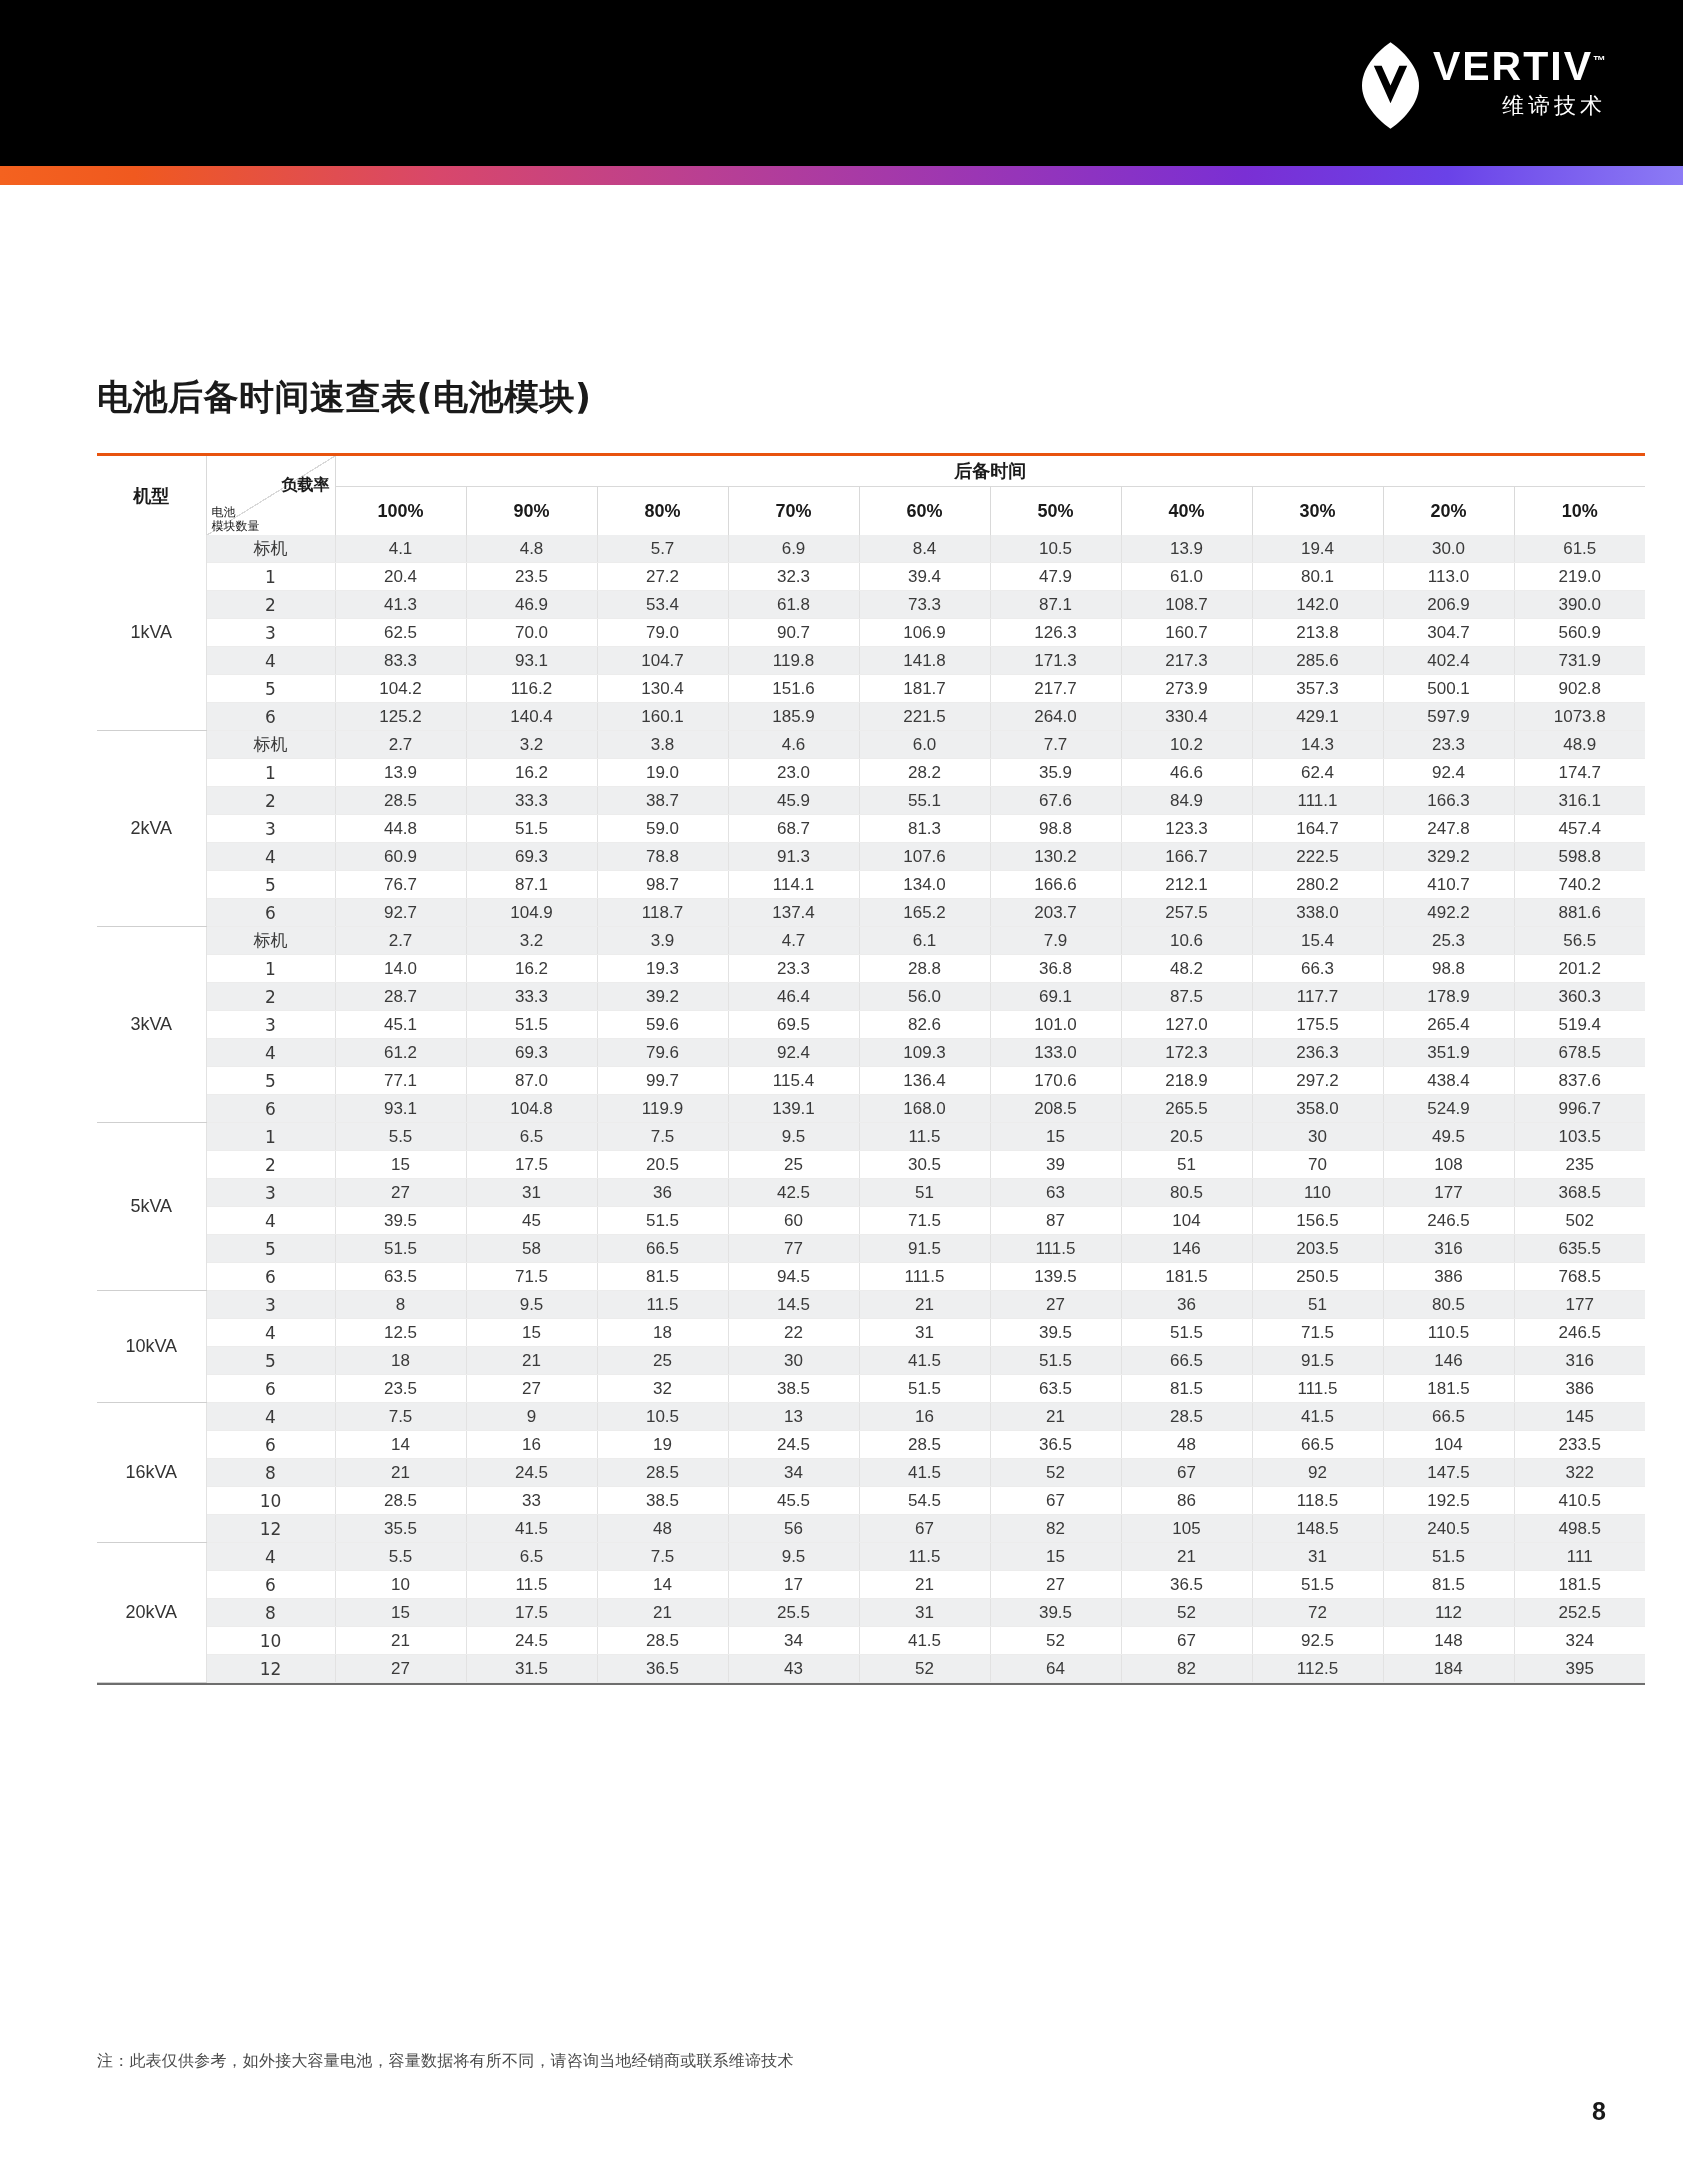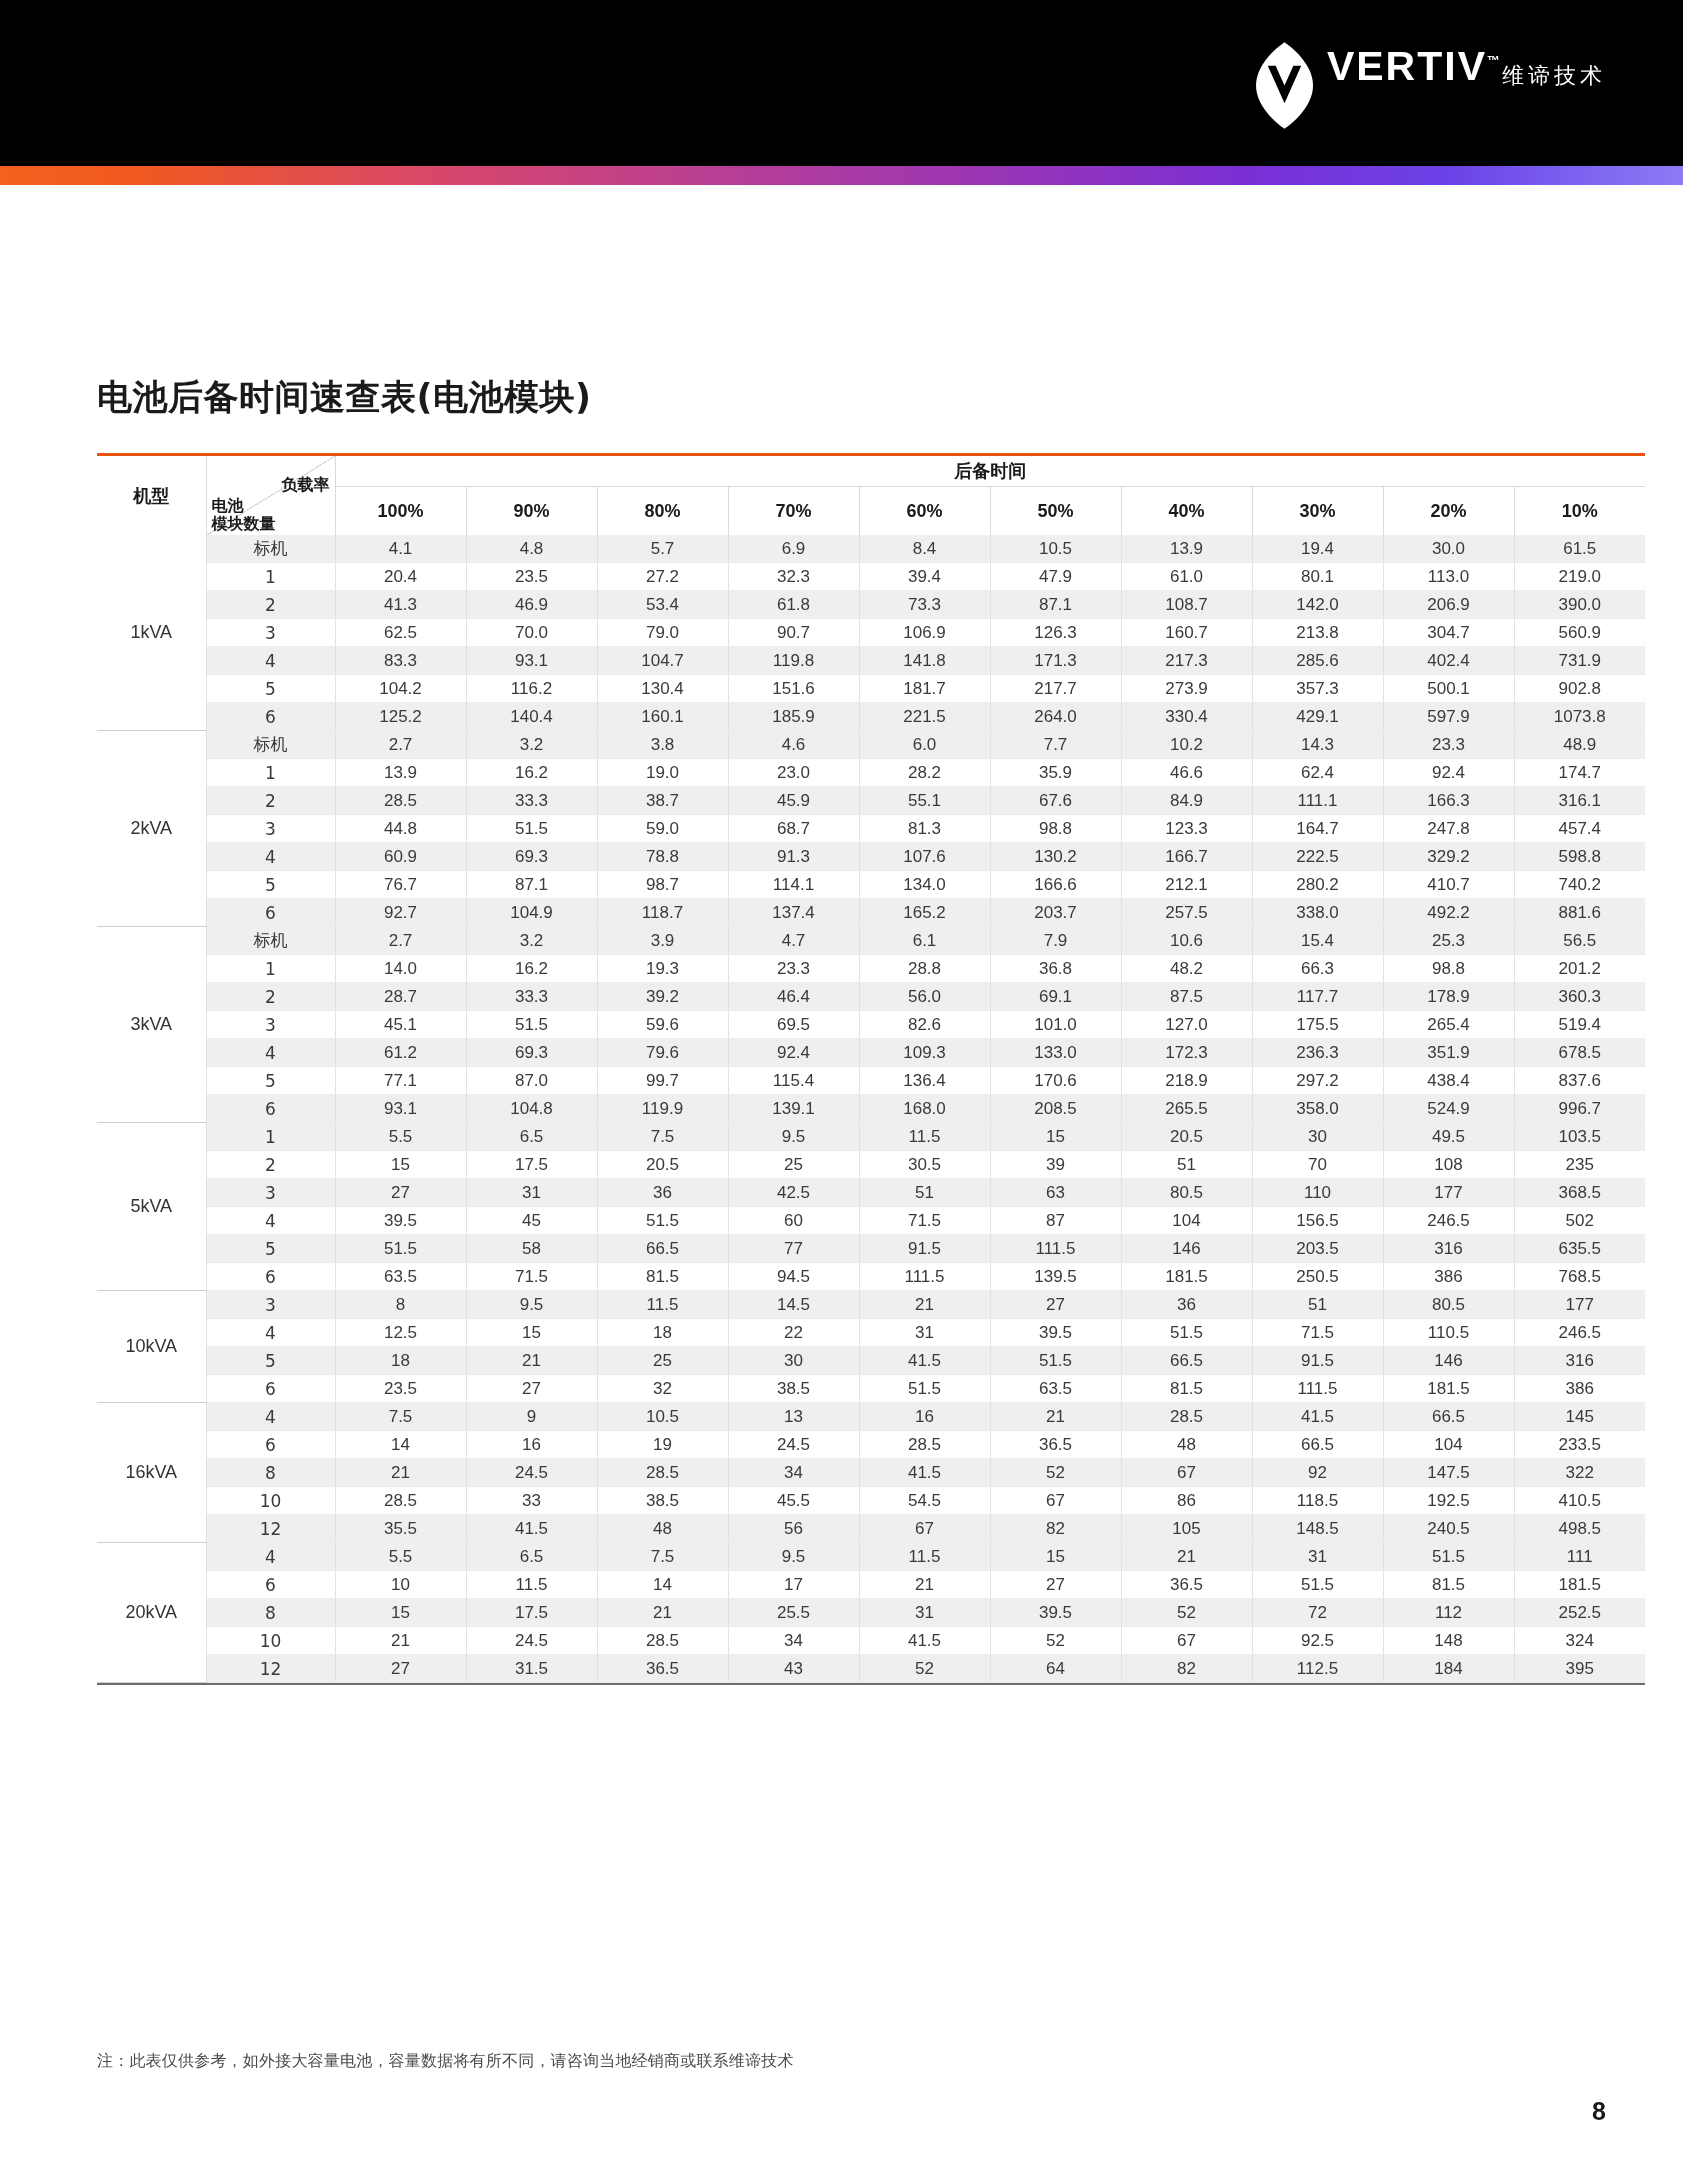--- a/index.html
+++ b/index.html
@@ -33,22 +33,23 @@
     gap: 14px;
   }
   .logo-mark {
     width: 57px;
     height: 87px;
     position: relative;
     flex: none;
   }
   .logo-text-col {
     display: flex;
+    flex-direction: column;
     align-items: flex-start;
-    gap: 2px;
+    gap: 8px;
     padding-top: 4px;
   }
   .logo-wordmark {
     color: #ffffff;
     font-size: 41px;
     font-weight: 700;
     letter-spacing: 2px;
     line-height: 1;
     font-family: "Liberation Sans", "DejaVu Sans", sans-serif;
   }
@@ -151,22 +152,22 @@
   th.split-head .lbl-load {
     position: absolute;
     right: 5px; top: 19px;
     font-size: 16px;
     font-weight: 700;
     white-space: nowrap;
   }
   th.split-head .lbl-count {
     position: absolute;
     left: 5px; bottom: 2px;
-    font-size: 16px;
-    font-weight: 700;
+    font-size: 12px;
+    font-weight: 400;
     line-height: 1.12;
     text-align: left;
     white-space: nowrap;
     margin-top: 16px;
   }
   th.backup-head {
     height: 30px;
     border-left: 1px solid #d9d9d9;
     border-right: 0;
     font-size: 18px;

